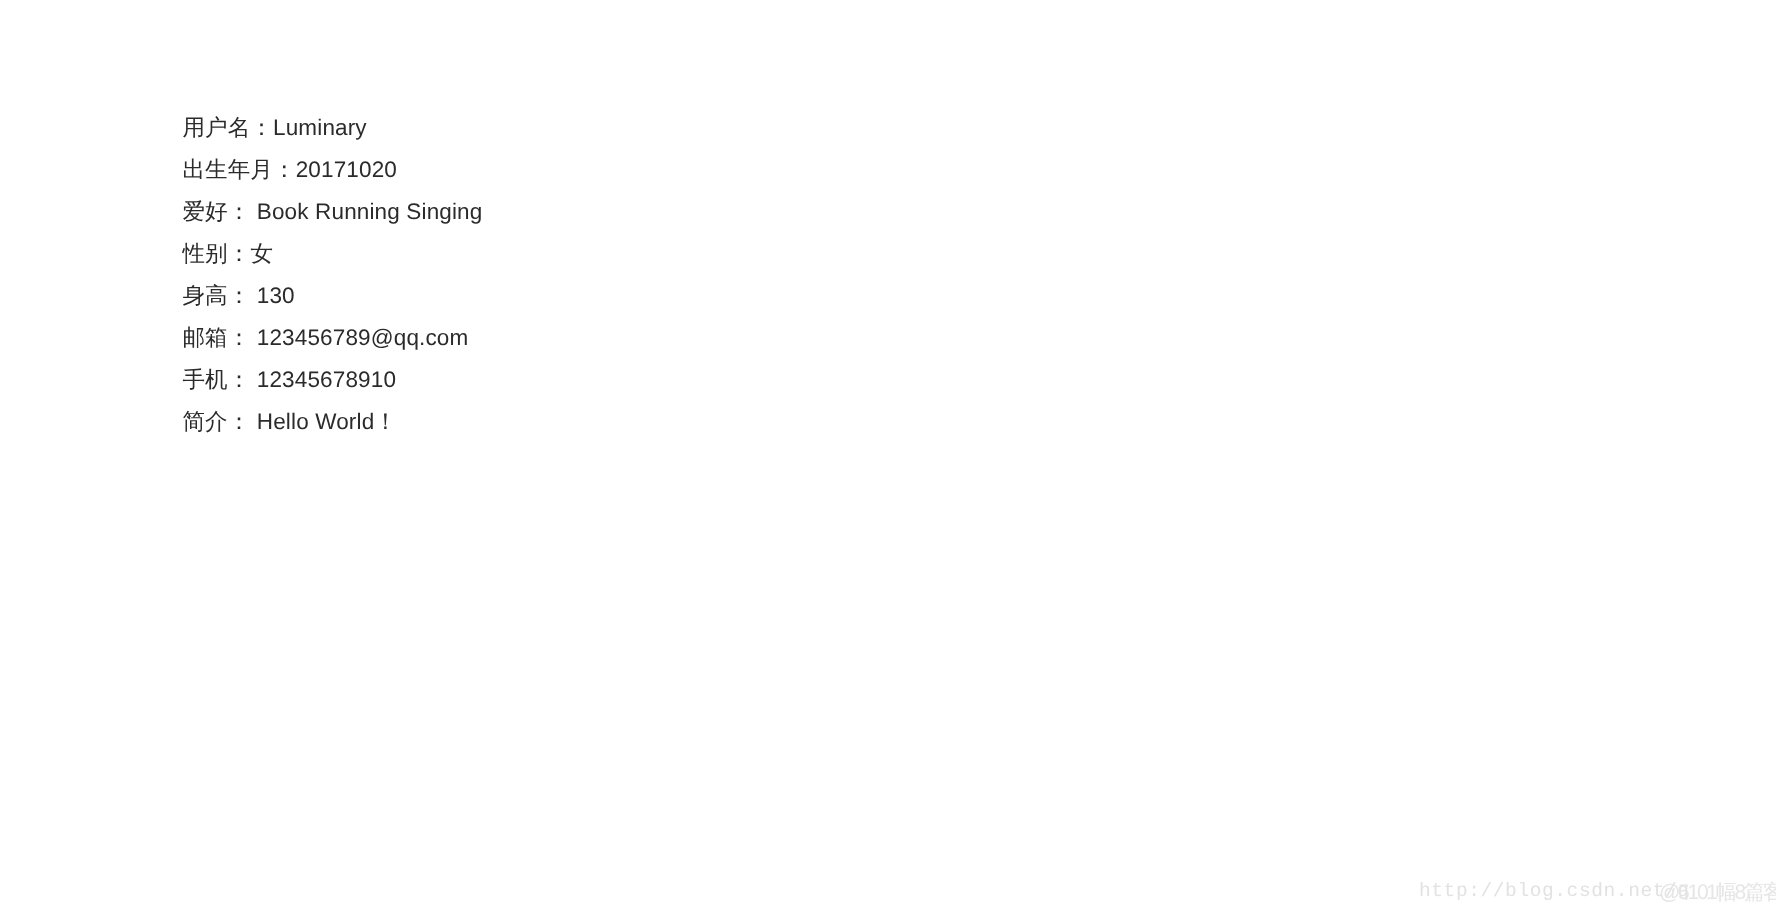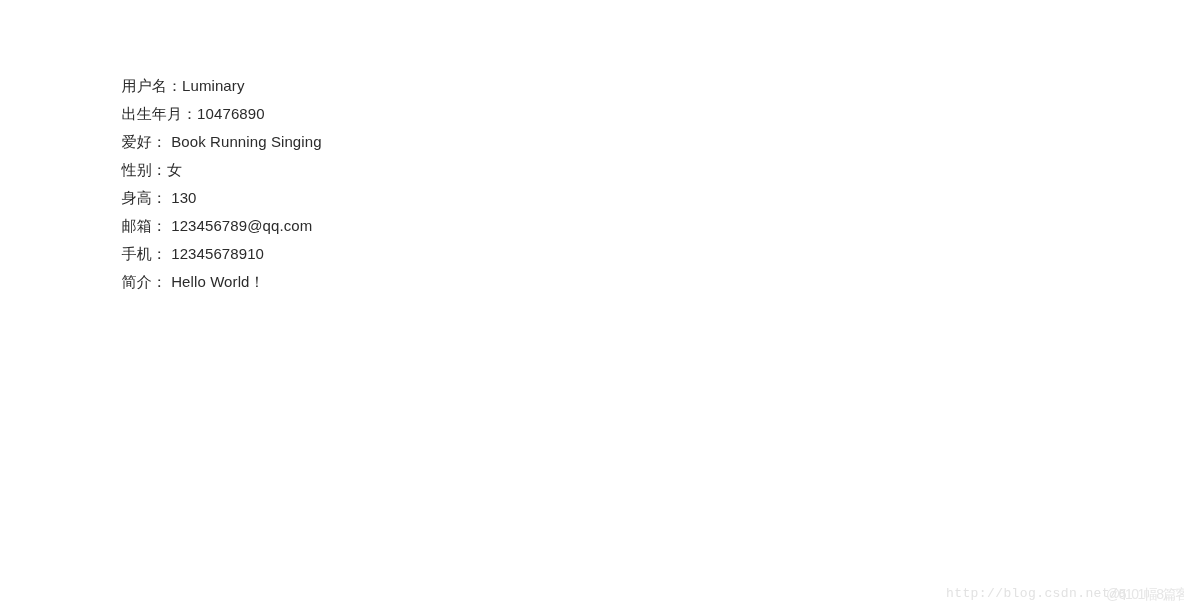--- a/index.html
+++ b/index.html
@@ -93,21 +93,21 @@
 
   <div class="profile-list">
 
     <div class="profile-row">
       <span class="field-label">用户名：</span><span class="field-value">Luminary</span>
     </div>
 
 
 
     <div class="profile-row">
-      <span class="field-label">出生年月：</span><span class="field-value">10476890</span>
+      <span class="field-label">出生年月：</span><span class="field-value">20171020</span>
     </div>
 
     <div class="profile-row">
       <span class="field-label">爱好： </span><span class="field-value">Book Running Singing</span>
     </div>
 
     <div class="profile-row">
       <span class="field-label">性别：</span><span class="field-value">女</span>
     </div>
 

